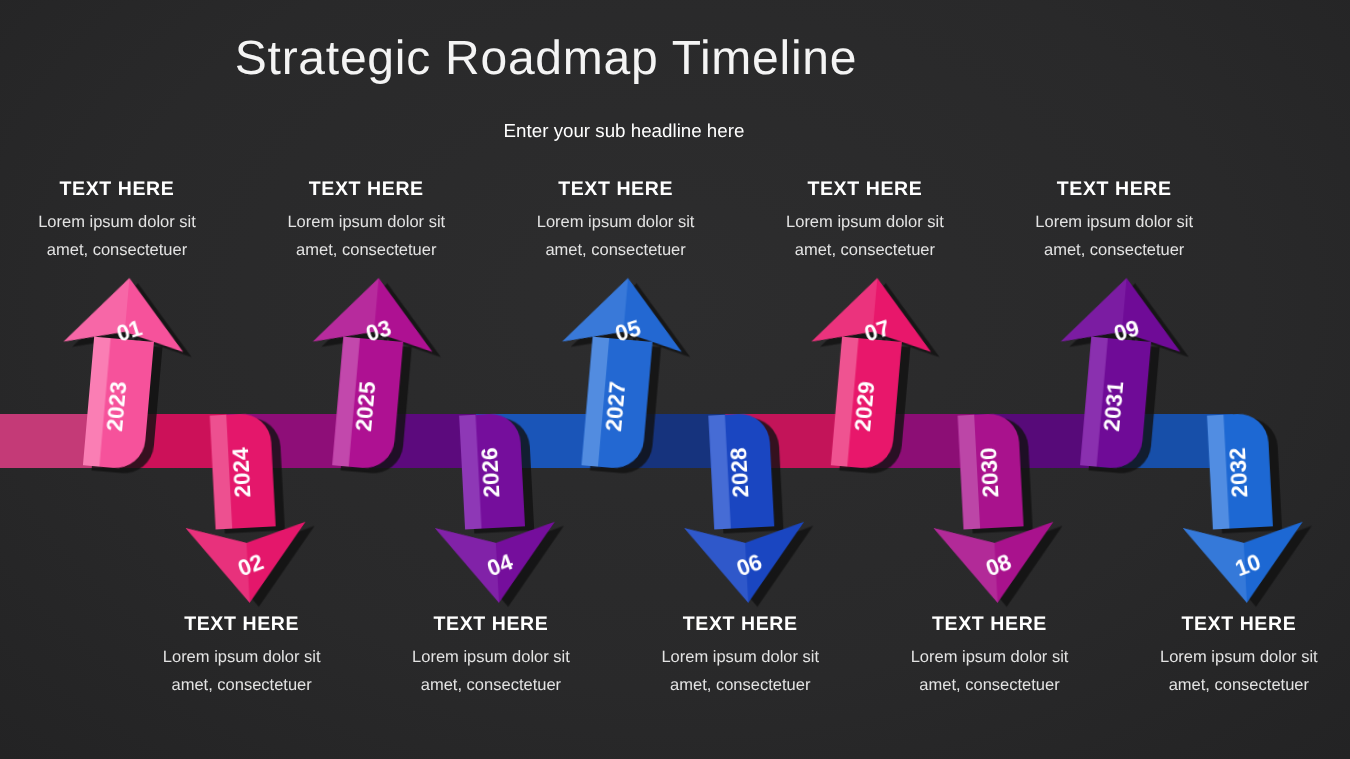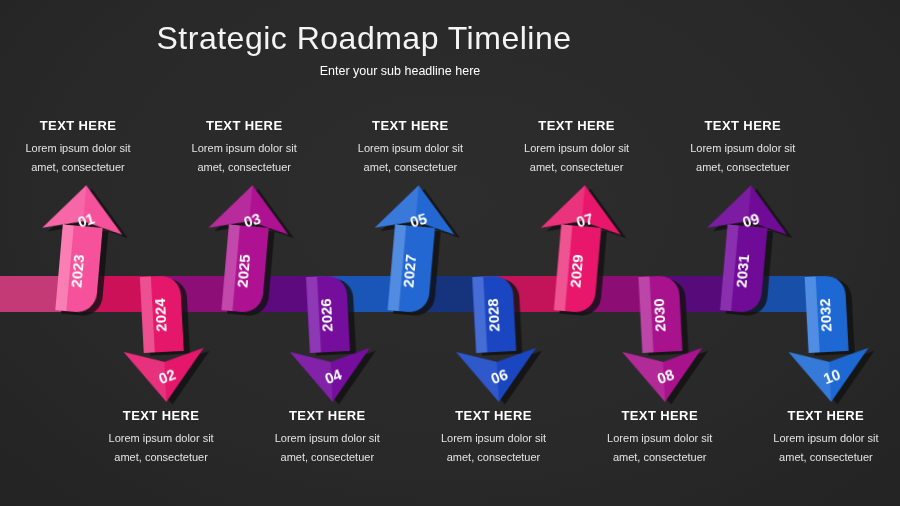--- a/index.html
+++ b/index.html
@@ -11,21 +11,21 @@
     font-family:"Liberation Sans", sans-serif;
   }
   .page-title{
     position:absolute;top:20px;left:0;width:728px;
     text-align:center;margin:0;
     font-size:32px;font-weight:500;letter-spacing:0.5px;
     color:#f4f4f4;
   }
   .page-subtitle{
     position:absolute;top:64px;left:0;width:800px;
-    text-align:center;margin:0;
+    text-align:center;margin:16px;
     font-size:12.5px;font-weight:400;
     color:#ffffff;
   }
   #scene{position:absolute;left:0;top:0;}
   .label-block{
     position:absolute;width:170px;text-align:center;
   }
   .label-heading{
     margin:0 0 6px 0;
     font-size:13px;font-weight:700;letter-spacing:0.4px;

